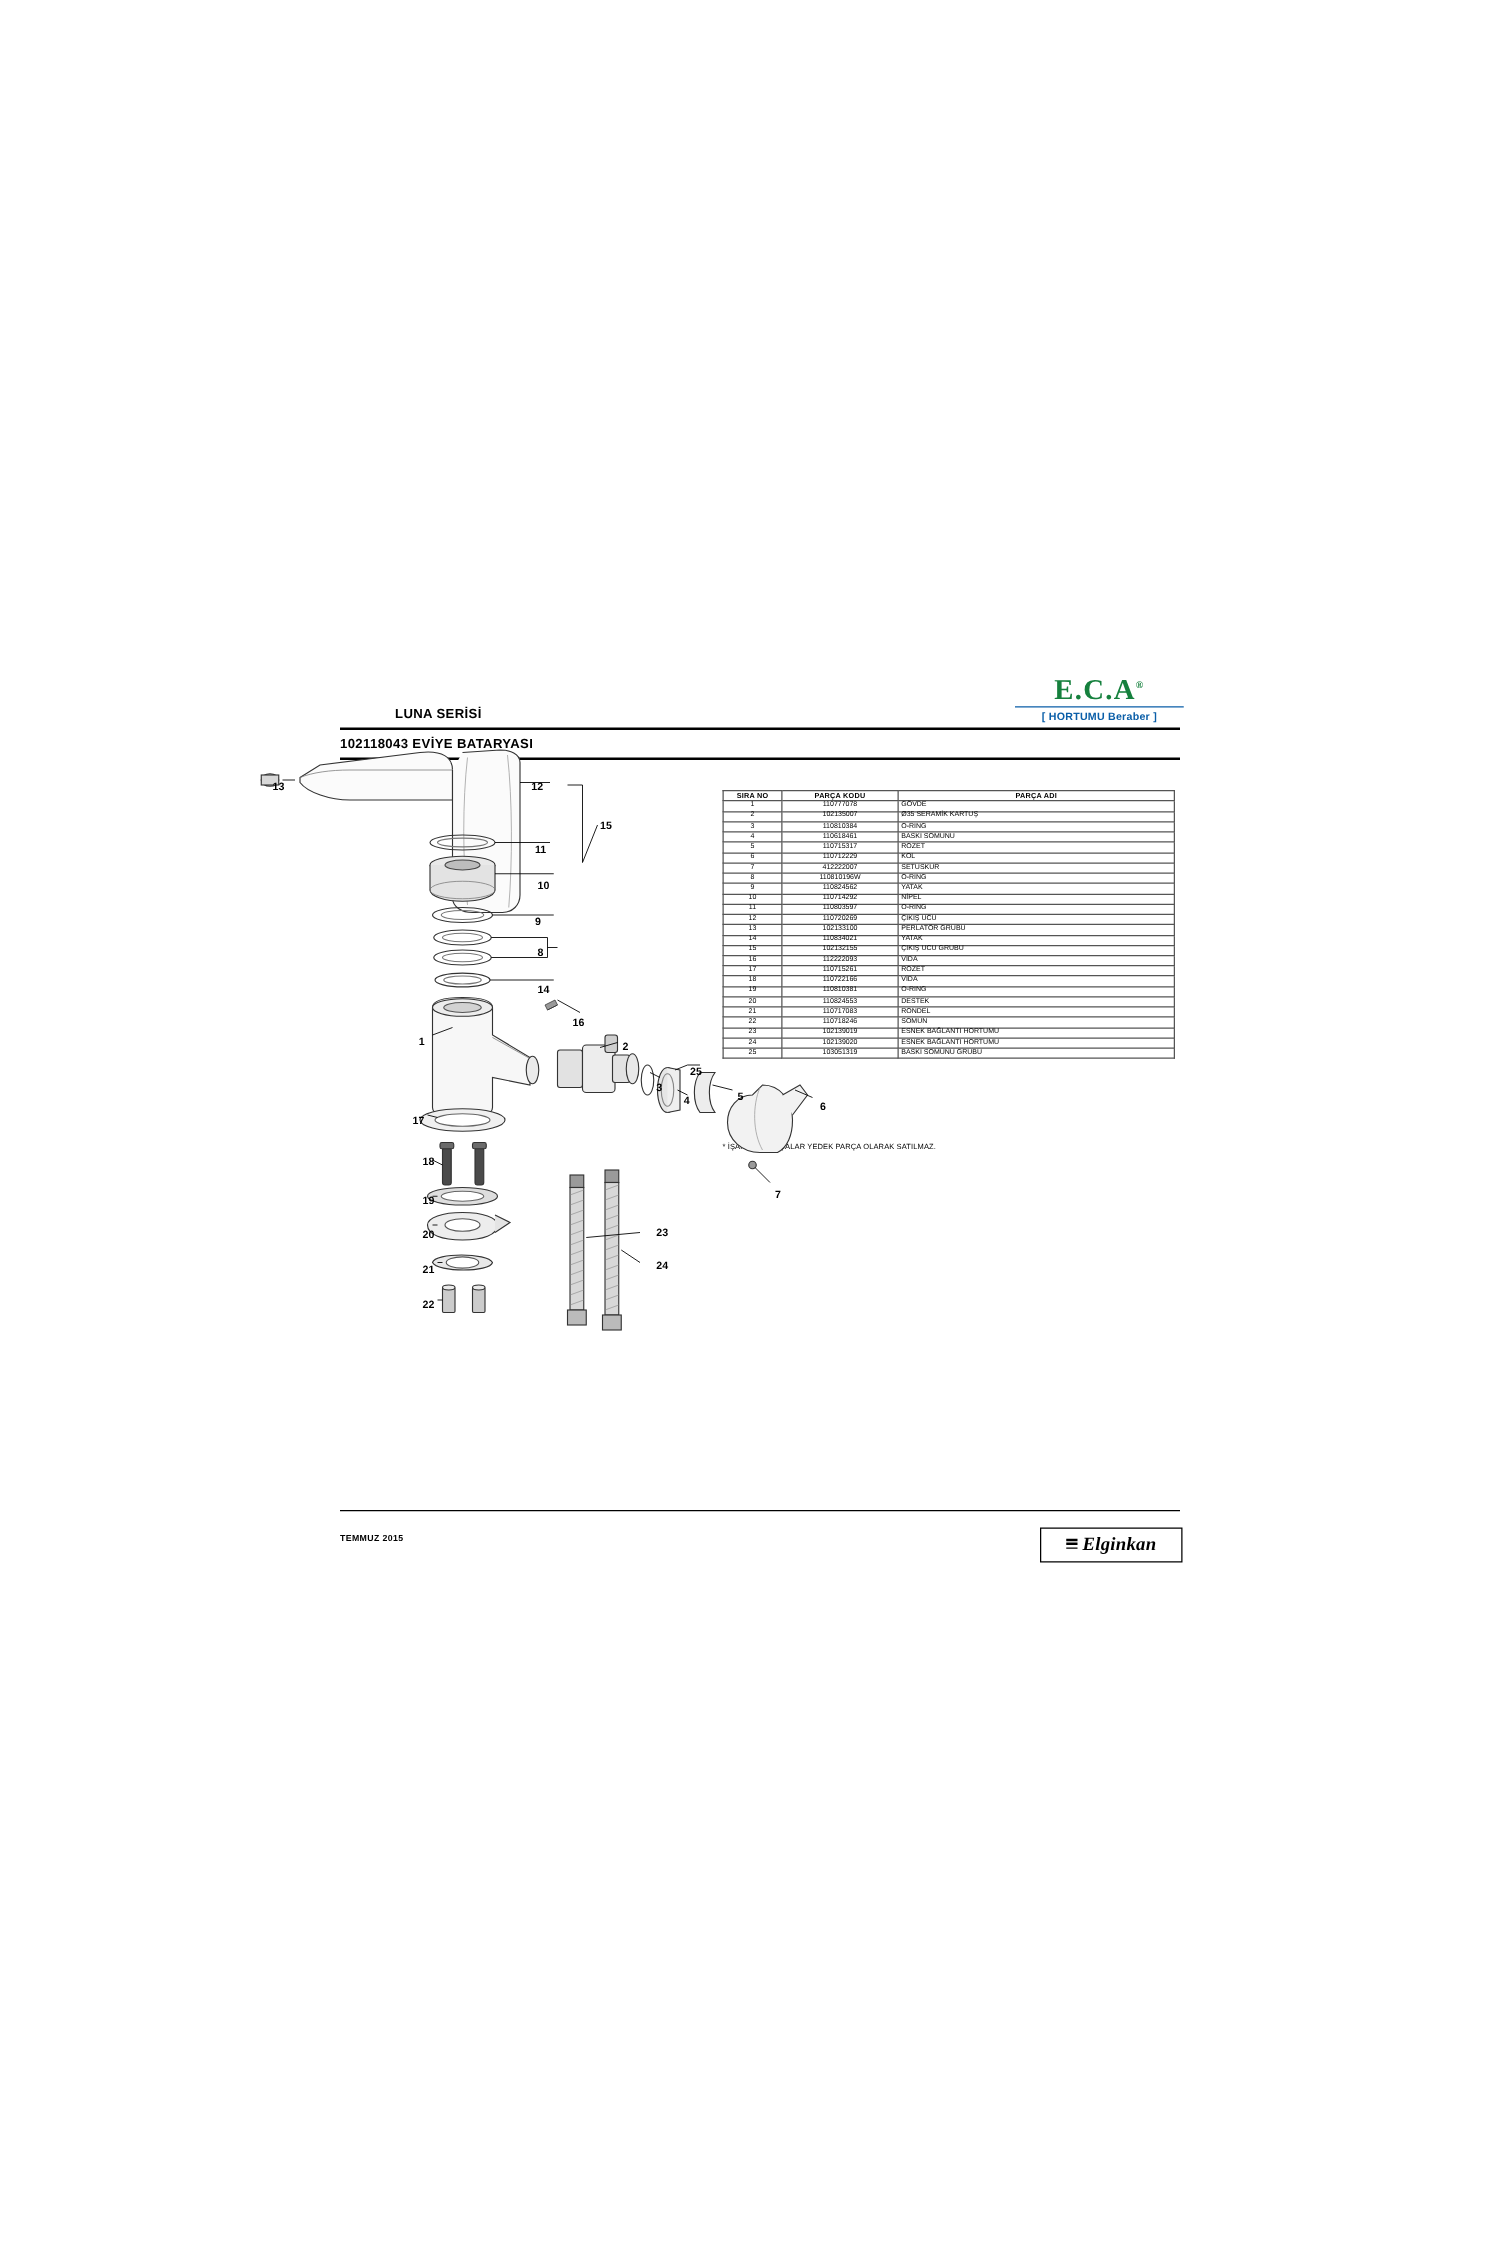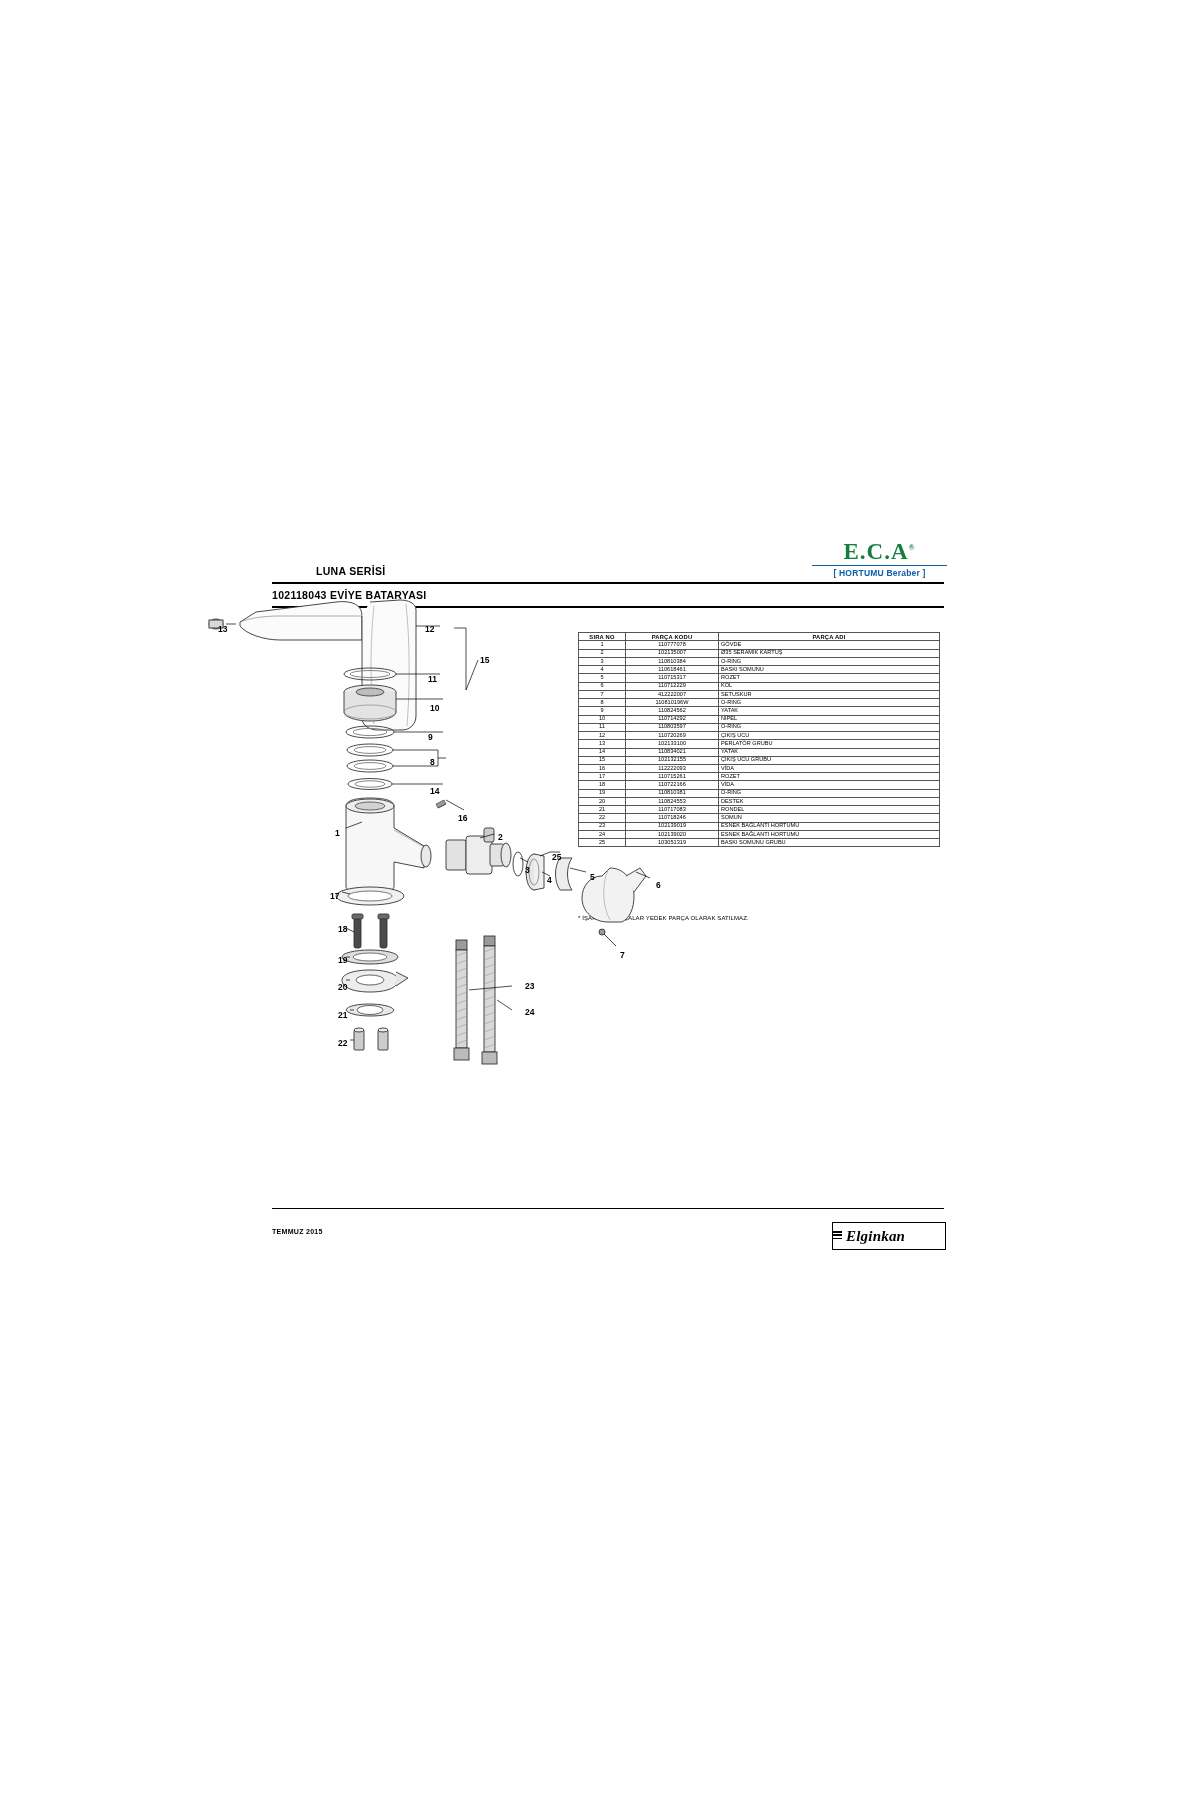--- a/index.html
+++ b/index.html
@@ -24,21 +24,21 @@
   .ptable td,.ptable th{border:0.6px solid #555;font-size:5.6px;line-height:1.05;padding:0.7px 2px;}
   .ptable th{font-size:5.8px;font-weight:bold;text-align:center;letter-spacing:.2px;}
   .col-no{width:42px;text-align:center;}
   .col-code{width:88px;text-align:center;}
   .col-name{text-align:left;padding-left:6px;}
   .note{position:absolute;left:578px;top:915px;font-size:6px;letter-spacing:.1px;}
 
   
   .f-rule{position:absolute;left:272px;top:1208px;width:672px;height:1.4px;background:#000;}
   .f-date{position:absolute;left:272px;top:1228px;font-size:7px;font-weight:bold;letter-spacing:.3px;}
-  .f-logo{position:absolute;left:832px;top:1222px;width:112px;height:26px;border:1.4px solid #000;display:flex;align-items:center;justify-content:flex-start;}
+  .f-logo{position:absolute;left:832px;top:1222px;width:112px;height:26px;border:1.4px solid #000;display:flex;align-items:center;justify-content:center;}
   .f-logo-text{font-family:"Liberation Serif",serif;font-style:italic;font-weight:bold;font-size:15px;letter-spacing:.2px;}
   .f-logo-bars{display:inline-block;margin-right:4px;line-height:0;}
   .f-logo-bars i{display:block;width:9px;height:1.6px;background:#000;margin-bottom:1.6px;}
 
   
   .drawing{position:absolute;left:250px;top:600px;width:330px;height:600px;}
   .lbl{position:absolute;font-size:8.5px;font-weight:bold;}
   svg{overflow:visible;}
 </style>
 </head>

